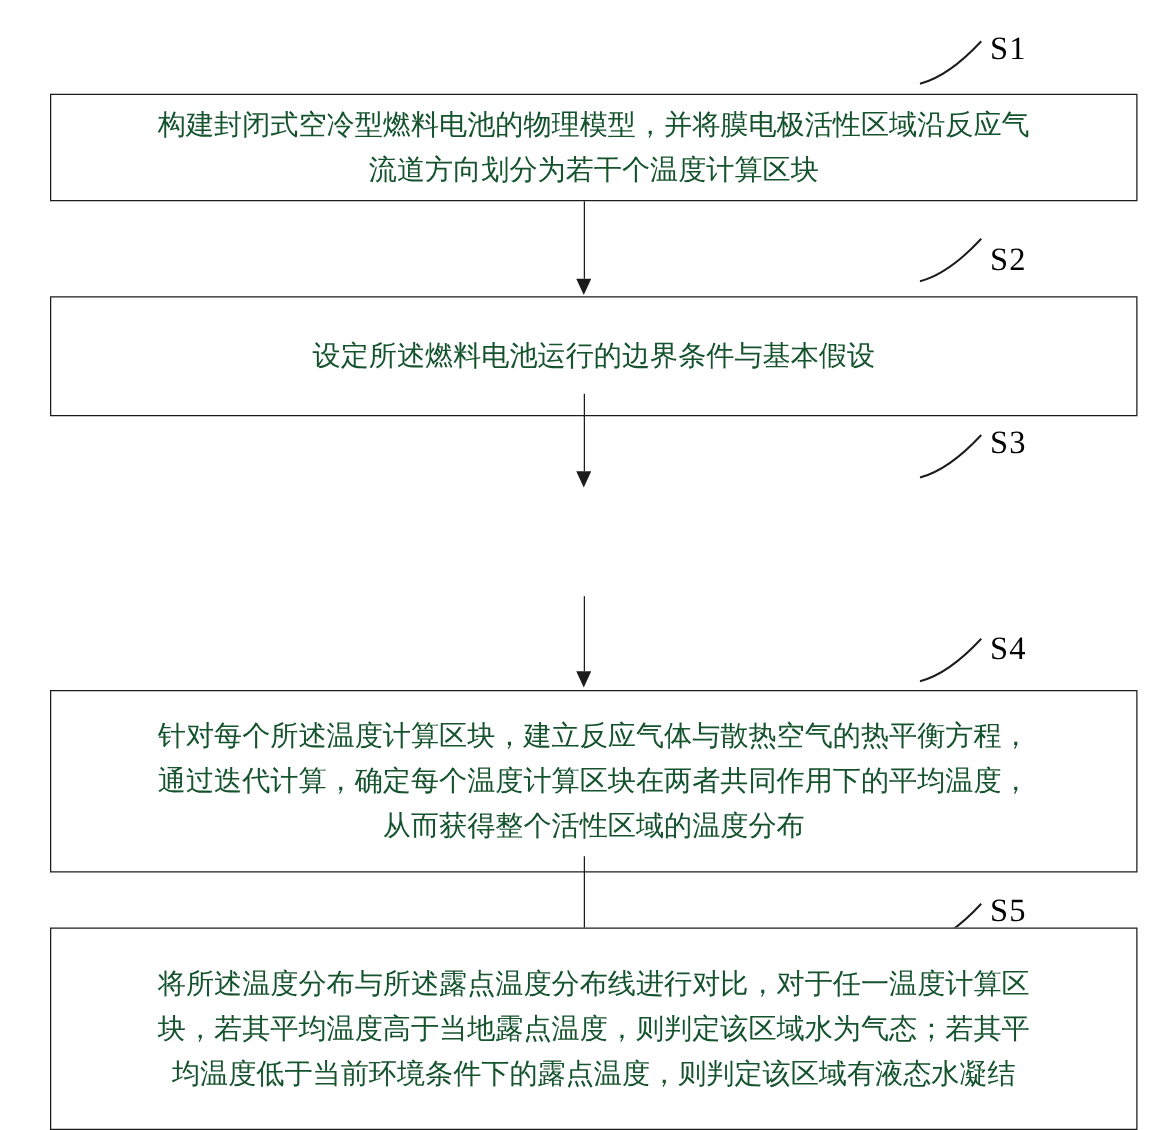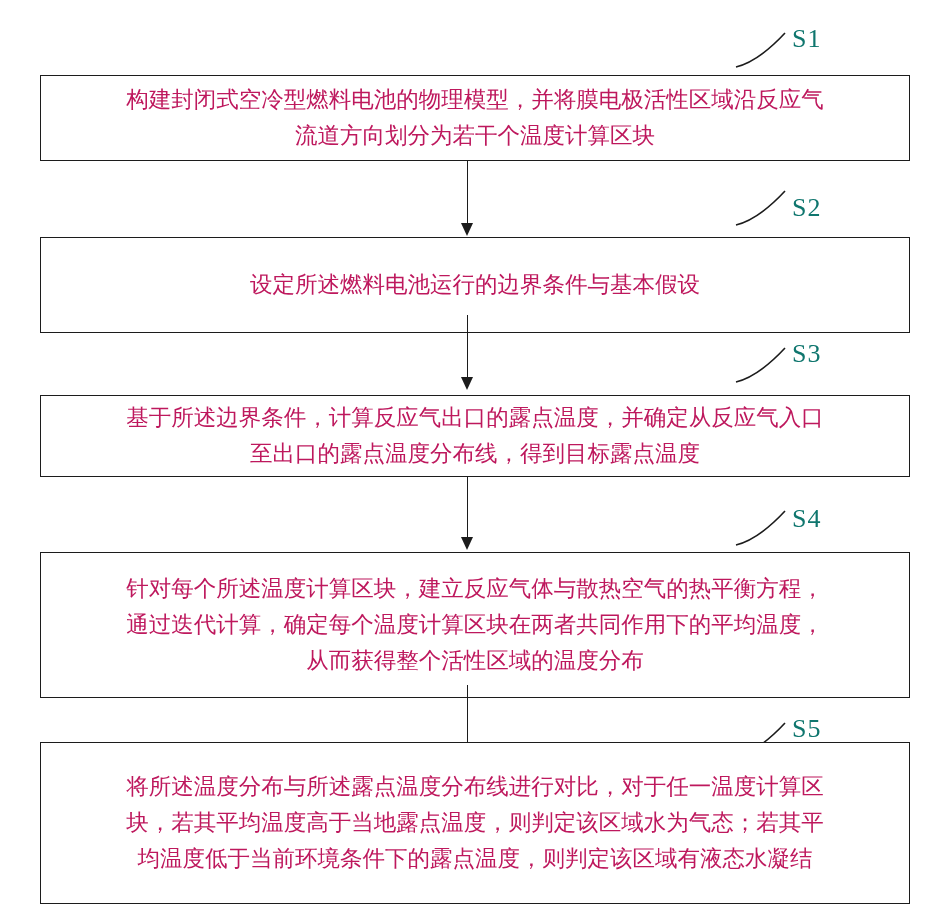--- a/index.html
+++ b/index.html
@@ -25,28 +25,28 @@
     background: #ffffff;
     display: flex;
     align-items: center;
     justify-content: center;
   }
   .box-text {
     white-space: pre-line;
     text-align: center;
     font-size: 22.5px;
     line-height: 36px;
-    color: #be185d;
+    color: #14532d;
     padding: 0 6px;
   }
   .step-label {
     position: absolute;
     left: 792px;
     font-size: 26px;
-    color: #0f766e;
+    color: #000000;
     letter-spacing: 1px;
   }
   .leader-curve {
     position: absolute;
     left: 733px;
     width: 56px;
     height: 40px;
   }
   .leader-curve path {
     fill: none;
@@ -101,24 +101,20 @@
   </div>
   <div class="down-arrow" style="top:315px; height:75px">
     <div class="arrow-line"></div>
     <div class="arrow-head"></div>
   </div>
 
   <svg class="leader-curve" style="top:345px" viewBox="0 0 56 40">
     <path d="M3,37 Q26,31 52,3"></path>
   </svg>
   <span class="step-label" style="top:339px">S3</span>
-  <div class="step-box" style="top:395px; height:82px">
-    <div class="box-text">基于所述边界条件，计算反应气出口的露点温度，并确定从反应气入口
-至出口的露点温度分布线，得到目标露点温度</div>
-  </div>
   <div class="down-arrow" style="top:477px; height:73px">
     <div class="arrow-line"></div>
     <div class="arrow-head"></div>
   </div>
 
   <svg class="leader-curve" style="top:508px" viewBox="0 0 56 40">
     <path d="M3,37 Q26,31 52,3"></path>
   </svg>
   <span class="step-label" style="top:504px">S4</span>
   <div class="step-box" style="top:552px; height:146px">

